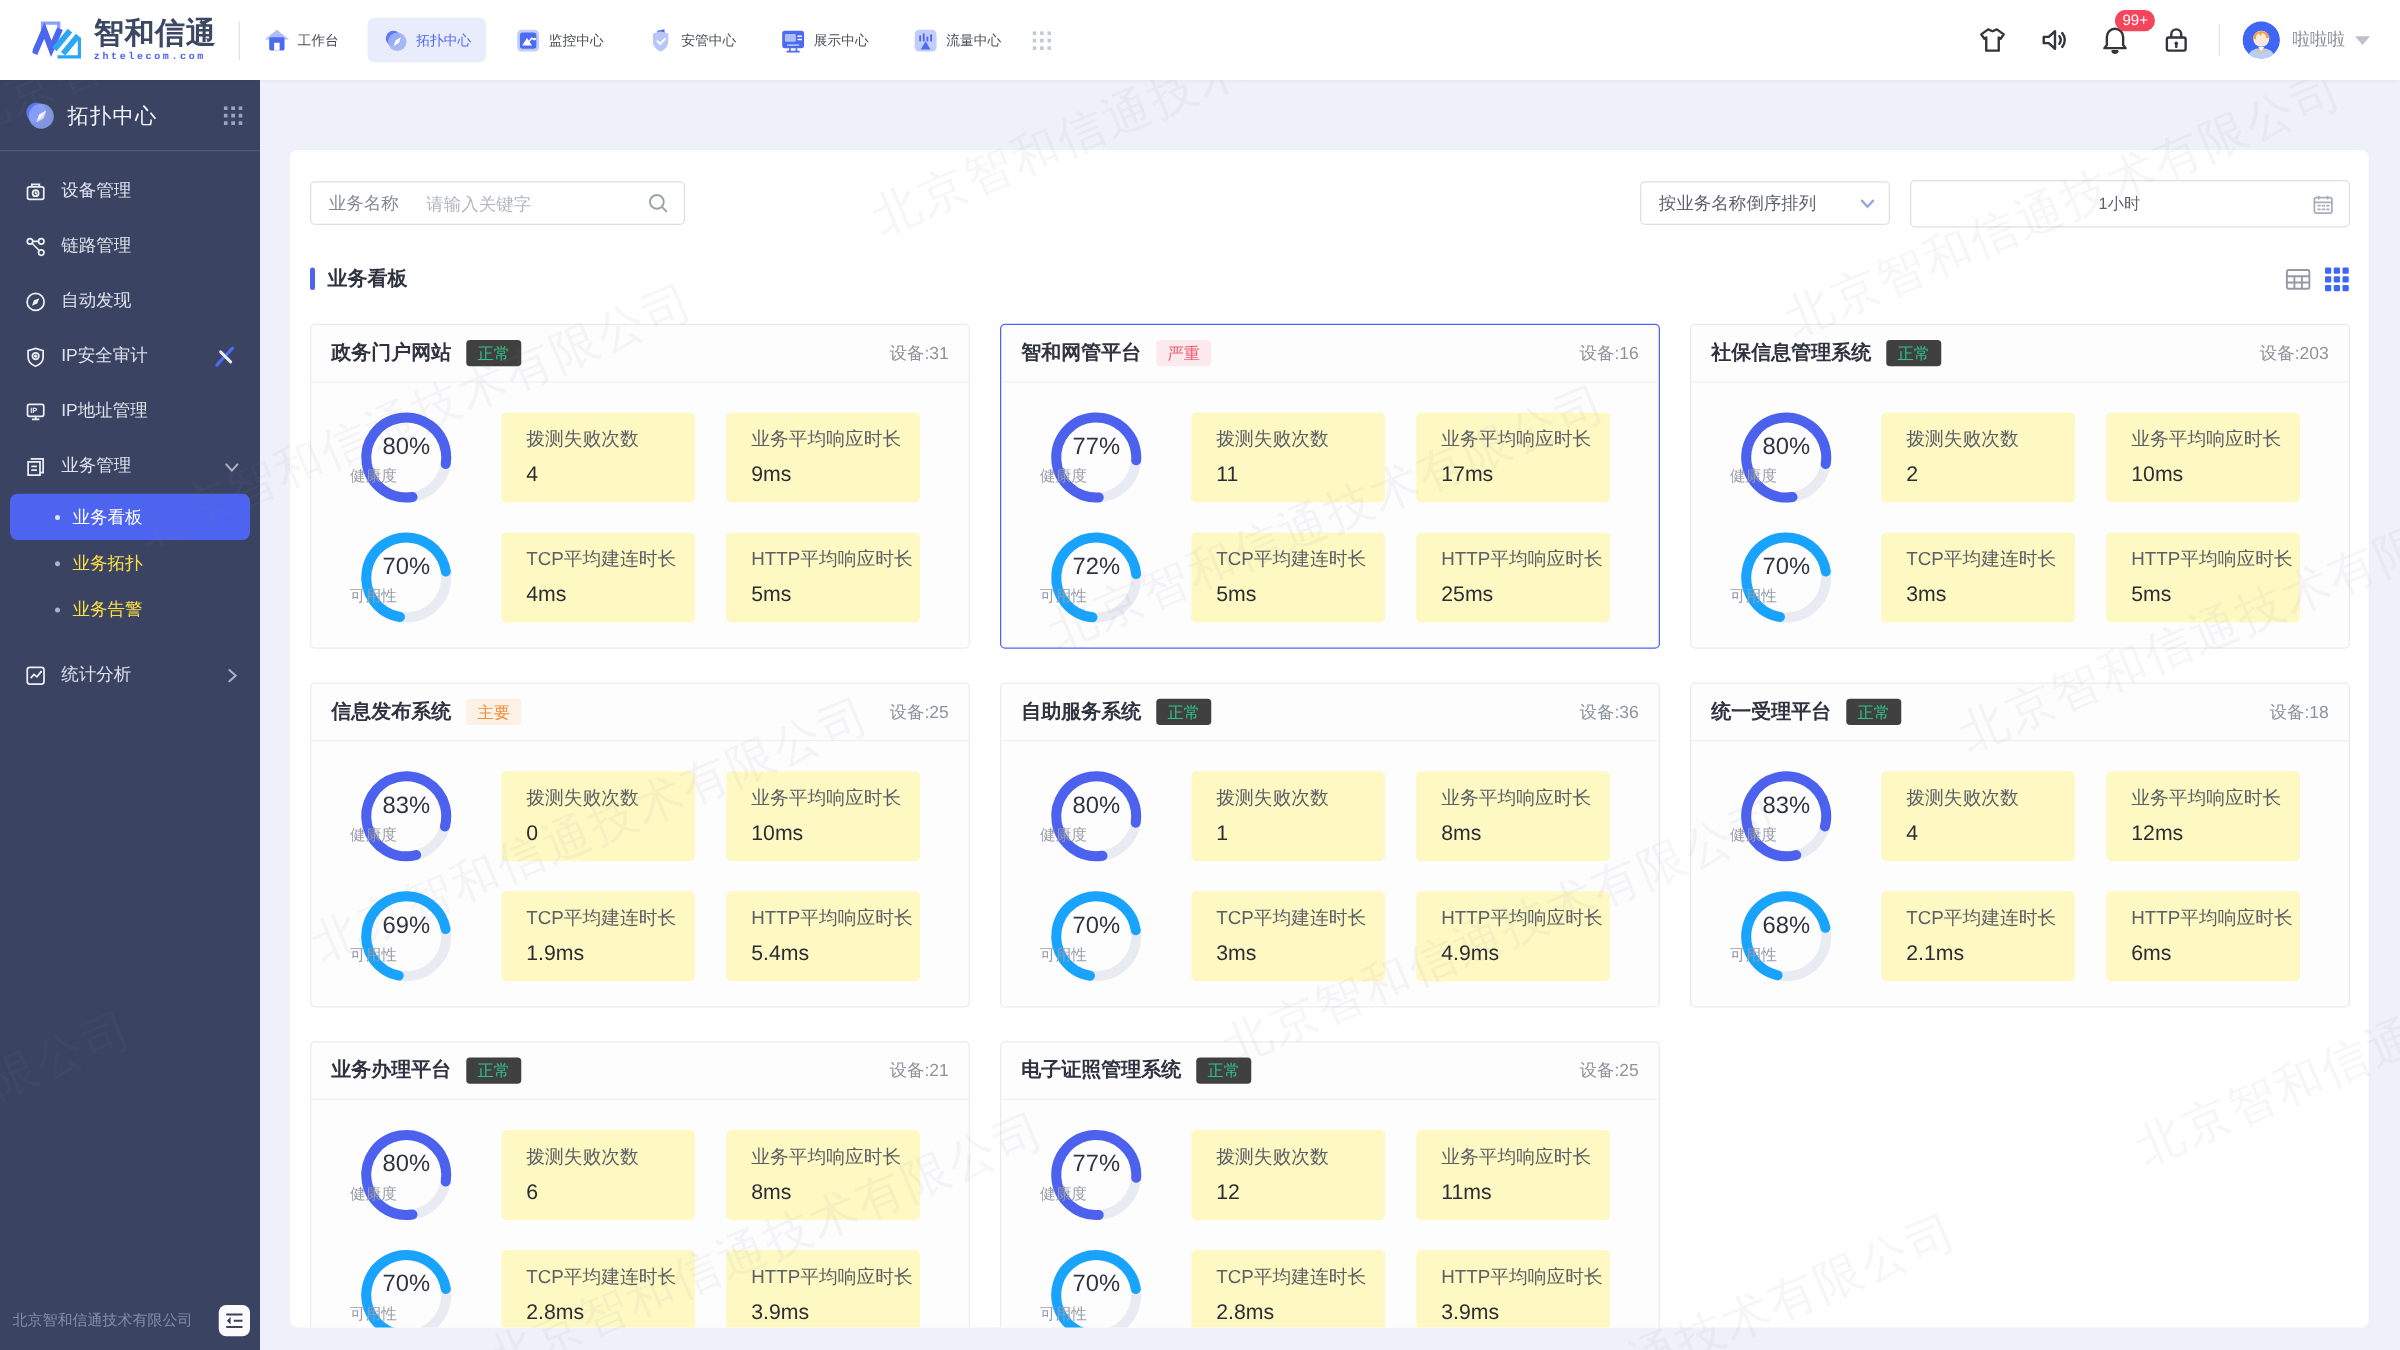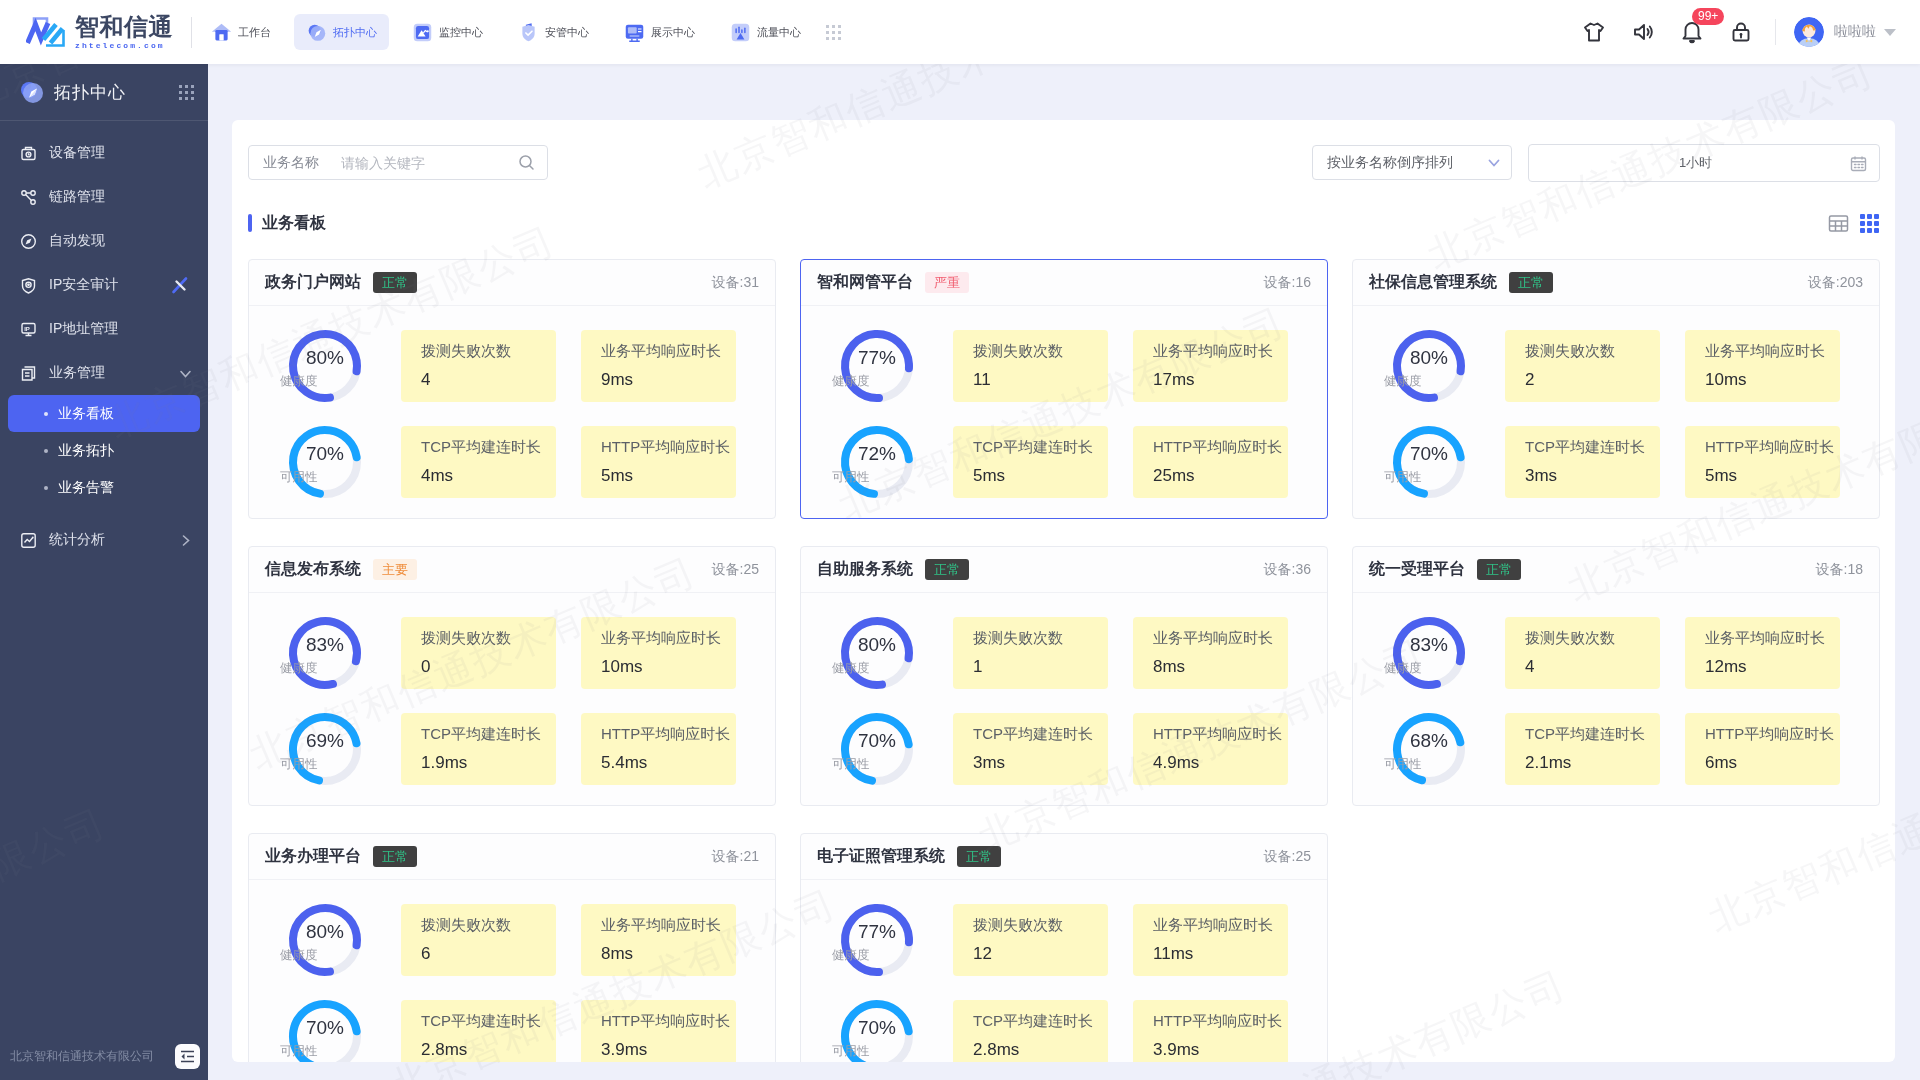--- a/index.html
+++ b/index.html
@@ -35,21 +35,21 @@
   #sidebar { position:absolute; left:0; top:64px; width:208px; height:1016px; background:#3a4462; z-index:10; }
   .side-header { height:56px; display:flex; align-items:center; padding:0 14px 0 18px; }
   .side-header-title { color:#f2f3f7; font-size:17px; margin-left:10px; flex:1; letter-spacing:1px; }
   .side-divider { height:1px; background:rgba(255,255,255,.10); margin:0; }
   #side-menu { padding-top:10px; }
   .menu-item { height:44px; display:flex; align-items:center; padding-left:20px; padding-right:16px; cursor:pointer; }
   .menu-item .mi-label { color:#dfe2ec; font-size:14px; margin-left:12px; flex:1; }
   .menu-suffix { margin-left:auto; }
   .submenu-item { height:37px; display:flex; align-items:center; margin:0 8px; border-radius:6px; padding-left:36px; cursor:pointer; }
   .submenu-item .dot { width:4px; height:4px; border-radius:50%; background:#aeb4c6; margin-right:10px; }
-  .submenu-item .smi-label { color:#ffffff; font-size:14px; }
+  .submenu-item .smi-label { color:#fde047; font-size:14px; }
   .submenu-item.active { background:#4d64f1; }
   .submenu-item.active .smi-label { color:#ffffff; }
   .submenu-item.active .dot { background:#dfe3fb; }
   .submenu-block { margin-bottom:12px; }
   .side-footer { position:absolute; left:0; bottom:0; width:208px; height:48px; display:flex; align-items:center; padding:0 8px 0 10px; }
   .side-footer-text { color:#848da5; font-size:12px; flex:1; white-space:nowrap; }
   .collapse-btn { width:25px; height:25px; background:#fbfbfd; border-radius:6px; display:flex; align-items:center; justify-content:center; cursor:pointer; flex:0 0 auto; }
 
   
   #main { position:absolute; left:208px; top:64px; width:1712px; height:1016px; background:#eef0fa; }

